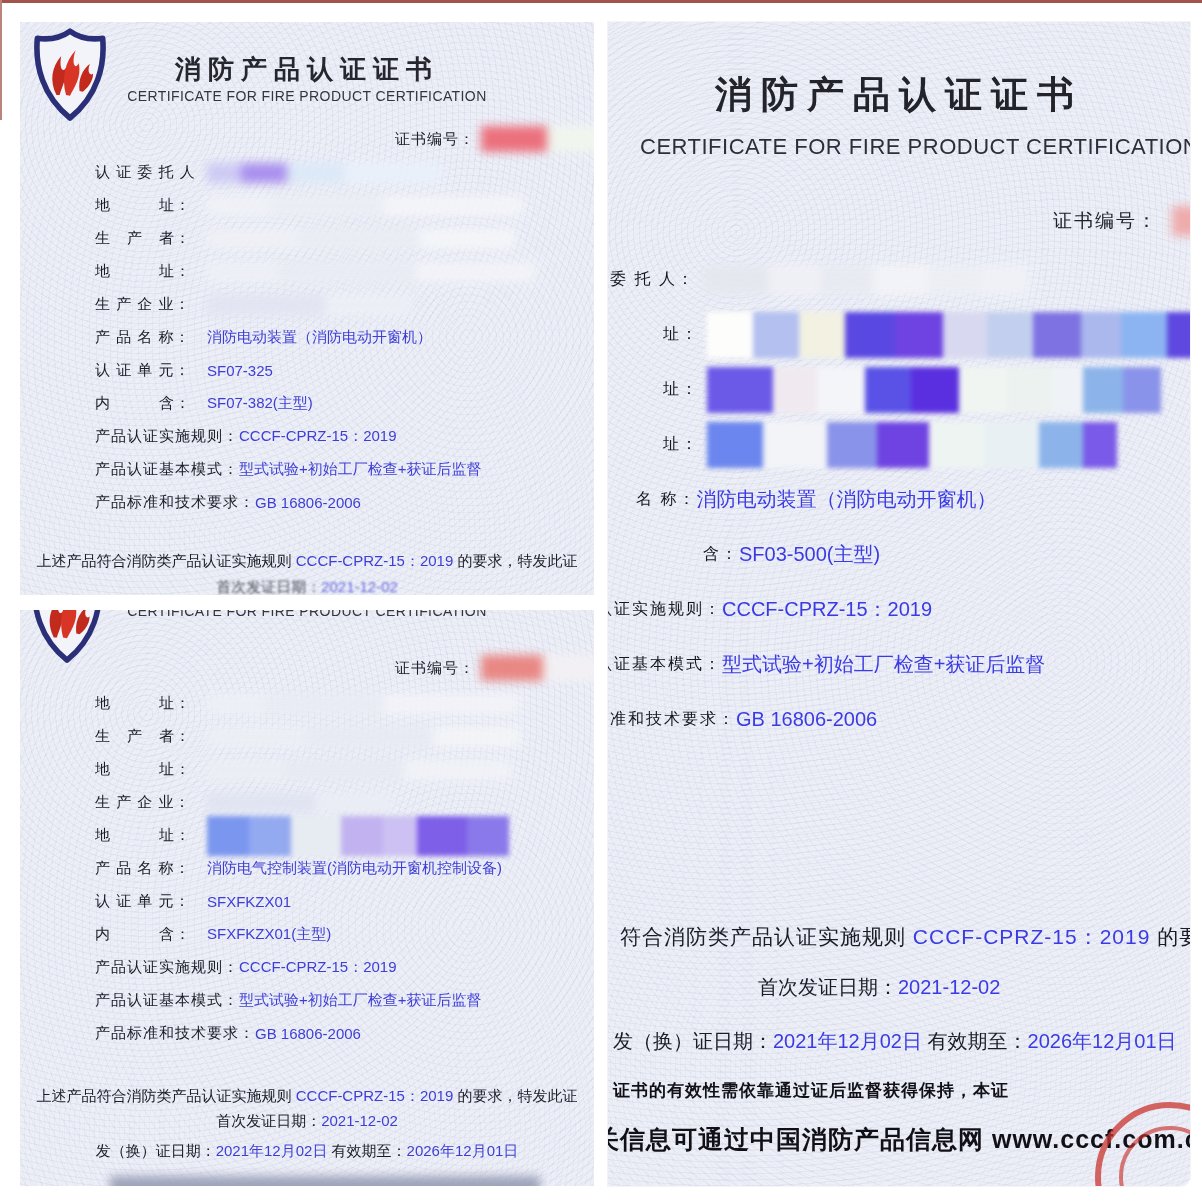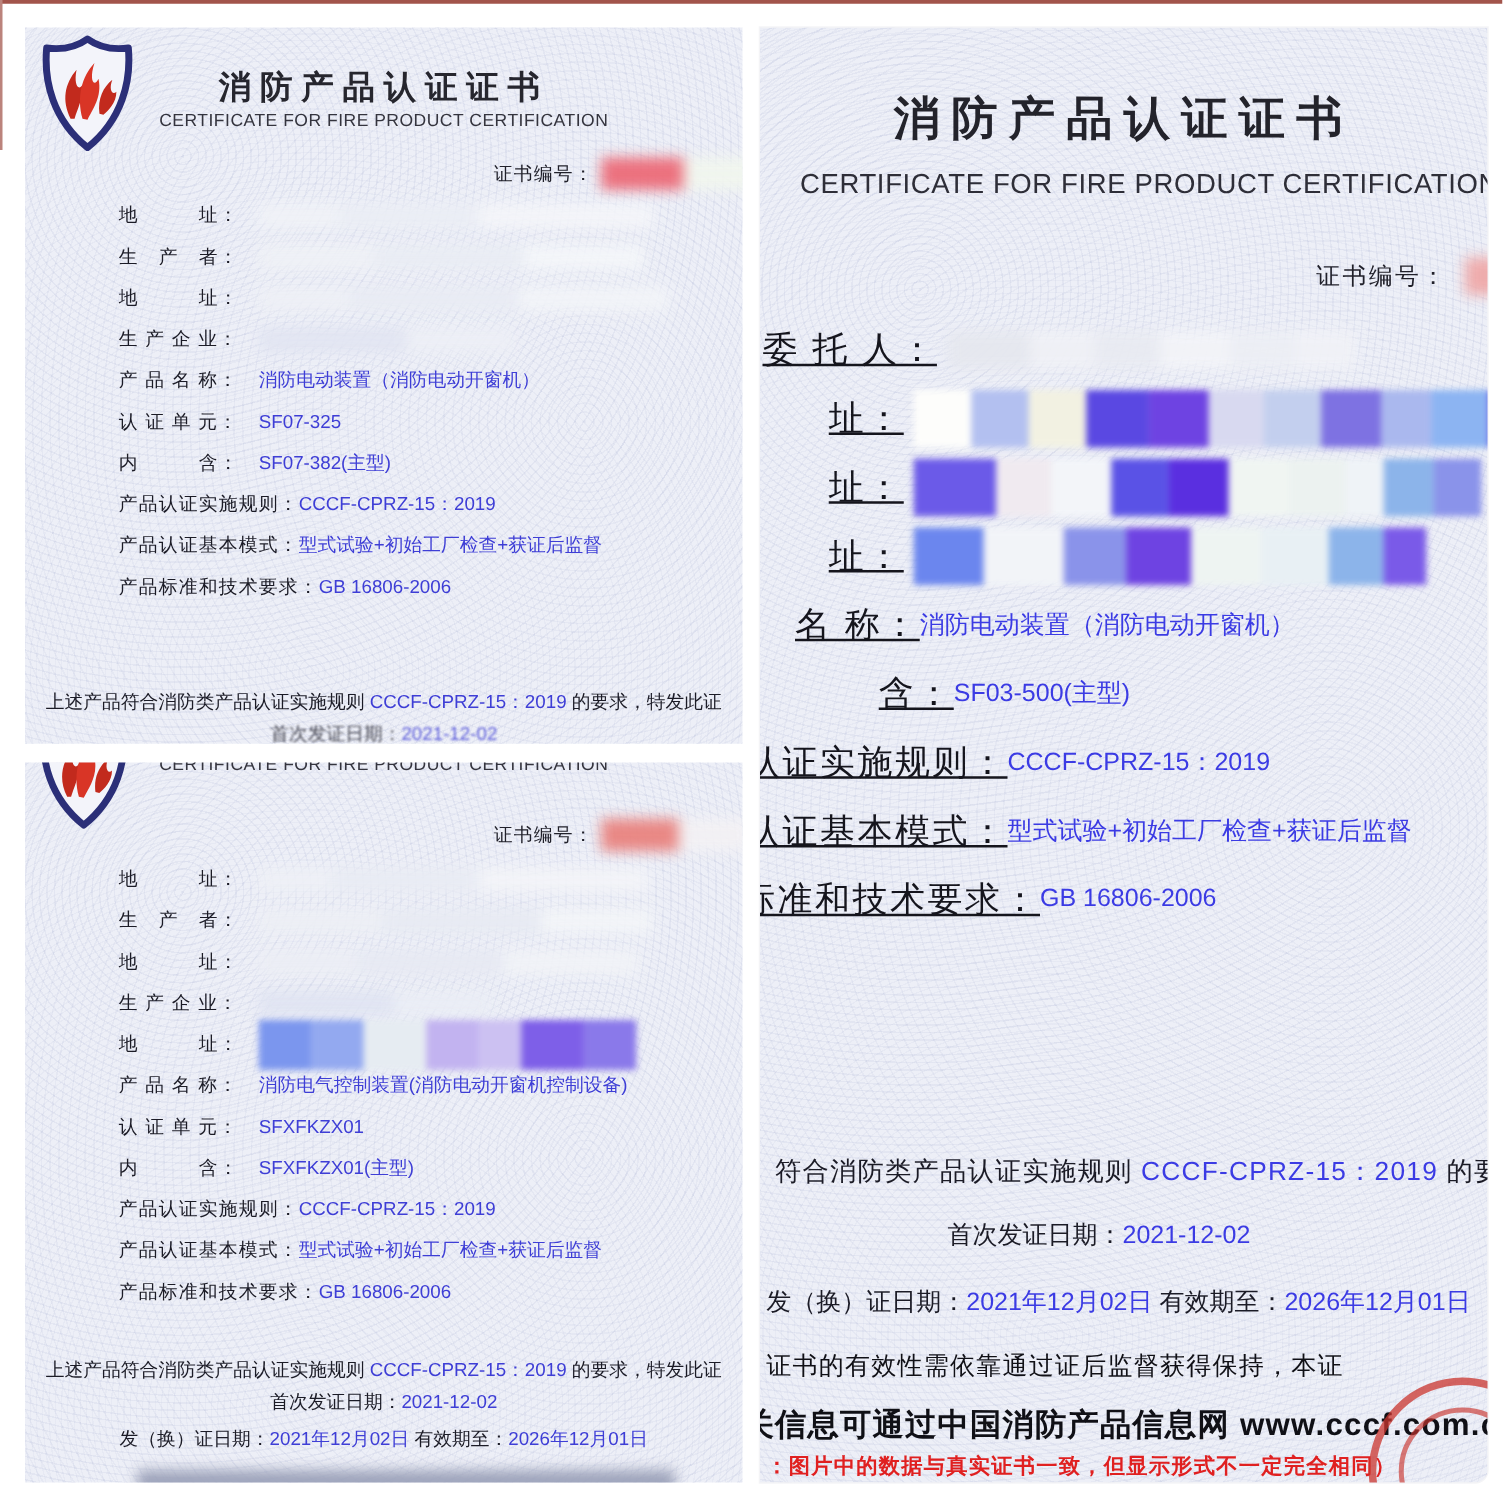--- a/index.html
+++ b/index.html
@@ -68,33 +68,33 @@
   .blurline-b { position:absolute; top:566px; left:90px; }
 
   
   .title-c { position:absolute; top:48px; left:0; right:0; text-align:center;
              font-size:37px; font-weight:600; letter-spacing:9px; color:#23232b; white-space:nowrap; }
   .subtitle-c { position:absolute; top:112px; left:32px; font-size:22px; color:#2e2e38; letter-spacing:.5px; white-space:nowrap; }
   .certno-c { top:184px; left:445px; }
   .certno-c .lblno { font-size:19px; letter-spacing:2px; }
   .rows-c { position:absolute; top:230px; left:0; right:0; }
   .cert-c .row { height:55px; display:flex; align-items:center; white-space:nowrap; }
-  .cert-c .lbl { font-size:28px; color:#15151d; letter-spacing:2px;text-decoration:underline; }
+  .cert-c .lbl { font-size:16px; color:#15151d; letter-spacing:2px; }
   .cert-c .val { font-size:20px; }
   .cert-c .v { color:#3b3be4; }
   .cert-c .mos { margin-left:8px; }
   .c-r0 { padding-left:2px; }  .c-r1 { padding-left:55px; } .c-r2 { margin-left:-6px; }
   .c-r3 { padding-left:55px; } .c-r4 { padding-left:45px; } .c-r5 { padding-left:55px; }
   .c-r6 { padding-left:28px; } .c-r7 { padding-left:28px; } .c-r8 { padding-left:95px; }
   .c-r9 { margin-left:-12px; } .c-r10 { margin-left:-12px; } .c-r11 { margin-left:-16px; }
 
   .stmt-c { position:absolute; top:901px; left:12px; font-size:21px; letter-spacing:1px; color:#1b1b26; white-space:nowrap; }
   .first-c { position:absolute; top:952px; left:150px; font-size:20px; color:#1b1b26; white-space:nowrap; }
   .reissue-c { position:absolute; top:1006px; left:5px; font-size:20px; color:#1b1b26; white-space:nowrap; }
-  .notice1-c { position:absolute; top:1057px; left:5px; font-size:20px; font-weight:400; color:#101016; letter-spacing:1px; white-space:nowrap; }
+  .notice1-c { position:absolute; top:1057px; left:5px; font-size:17px; font-weight:700; color:#101016; letter-spacing:1px; white-space:nowrap; }
   .notice2-c { position:absolute; top:1101px; left:-14px; font-size:25px; font-weight:700; color:#101016; letter-spacing:1px; white-space:nowrap; }
   .rednote-c { position:absolute; top:1139px; left:5px; font-size:17px; font-weight:700; color:#e02020; letter-spacing:1px; white-space:nowrap; }
 
   .stamp { position:absolute; right:-55px; bottom:-66px; width:150px; height:150px; }
   .stamp i { display:block; position:absolute; border-radius:50%; }
   .stamp .s1 { inset:0;    border:6px solid rgba(202,52,46,.75); }
   .stamp .s2 { inset:24px; border:4px solid rgba(202,52,46,.65); }
 </style>
 </head>
 <body>
@@ -115,20 +115,29 @@
 
     <div class="certno certno-a">
       <span class="lblno">证书编号：</span>
       <span class="mos mos-26 soft">
           <span style="background: rgb(236, 107, 120); width: 66px;"></span>
           <span style="background: rgb(241, 246, 238); width: 58px;"></span>
         </span>
     </div>
 
     <div class="rows rows-a">
+      <div class="row">
+        <span class="lbl">认 证 委 托 人</span>
+        <span class="mos mos-20 soft">
+            <span style="background: rgb(205, 201, 244); width: 34px;"></span>
+            <span style="background: rgb(167, 140, 238); width: 46px;"></span>
+            <span style="background: rgb(220, 233, 248); width: 58px;"></span>
+            <span style="background: rgb(234, 241, 250); width: 96px;"></span>
+          </span>
+      </div>
       <div class="row">
         <span class="lbl">地　　　址：</span>
         <span class="mos mos-20 soft">
             <span style="background: rgb(240, 242, 247); width: 64px;"></span>
             <span style="background: rgb(235, 238, 245); width: 112px;"></span>
             <span style="background: rgb(244, 245, 249); width: 140px;"></span>
           </span>
       </div>
       <div class="row">
         <span class="lbl">生　产　者：</span>
@@ -385,20 +394,19 @@
       <span>符合消防类产品认证实施规则 </span><span class="v">CCCF-CPRZ-15：2019</span><span> 的要求</span>
     </div>
     <div class="first-c">
       <span>首次发证日期：</span><span class="v">2021-12-02</span>
     </div>
     <div class="reissue-c">
       <span>发（换）证日期：</span><span class="v">2021年12月02日</span><span> 有效期至：</span><span class="v">2026年12月01日</span>
     </div>
     <div class="notice1-c">证书的有效性需依靠通过证后监督获得保持，本证</div>
     <div class="notice2-c">关信息可通过中国消防产品信息网 www.cccf.com.cn</div>
-    <div class="rednote-c">：图片中的数据与真实证书一致，但显示形式不一定完全相同）</div>
     <span class="stamp">
         <i class="s1"></i>
         <i class="s2"></i>
       </span>
   </section>
 
 </div>
 
 </body></html>

